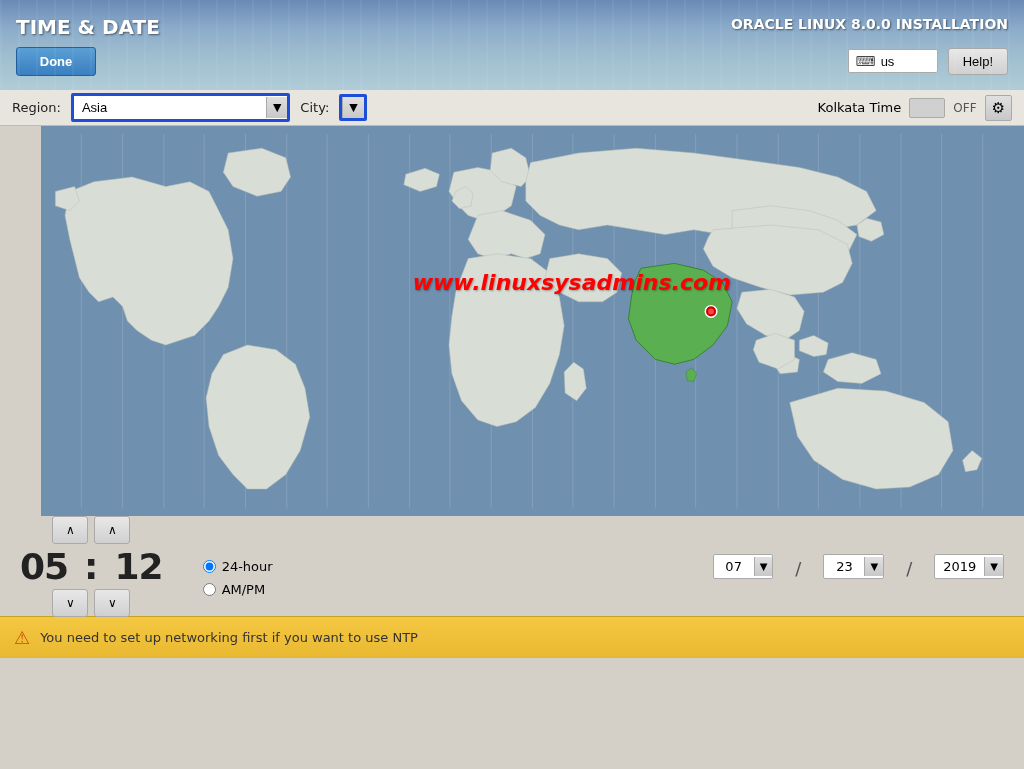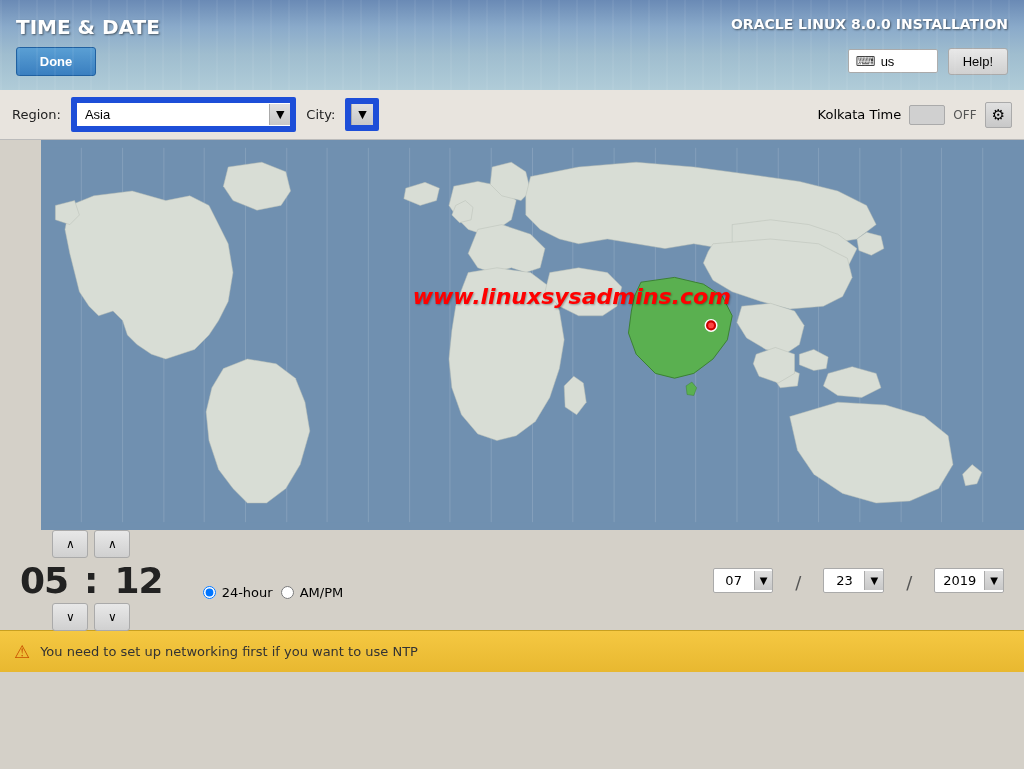--- a/index.html
+++ b/index.html
@@ -101,31 +101,31 @@
     }
 
     
     .controls-bar {
       background: #e8e4de;
       border-bottom: 1px solid #bbb;
       display: flex;
       align-items: center;
       padding: 8px 12px;
       gap: 10px;
-      height: 50px;
+      height: 36px;
     }
     .label-text {
       font-size: 13px;
       color: #222;
     }
     .select-wrapper {
       display: flex;
       align-items: center;
       background: white;
-      border: 6px solid #1d4ed8;
+      border: 3px solid #1d4ed8;
       border-radius: 2px;
       overflow: hidden;
     }
     .select-input {
       border: none;
       outline: none;
       padding: 4px 8px;
       font-size: 13px;
       background: white;
       min-width: 150px;
@@ -236,21 +236,21 @@
       align-items: center;
       justify-content: center;
     }
     .arrows-row {
       display: flex;
       gap: 6px;
     }
     .format-section {
       margin-left: 40px;
       display: flex;
-      flex-direction: row;
+      flex-direction: column;
       gap: 8px;
       margin-top: 24px;
     }
     .radio-label {
       display: flex;
       align-items: center;
       gap: 6px;
       font-size: 13px;
       cursor: pointer;
     }

